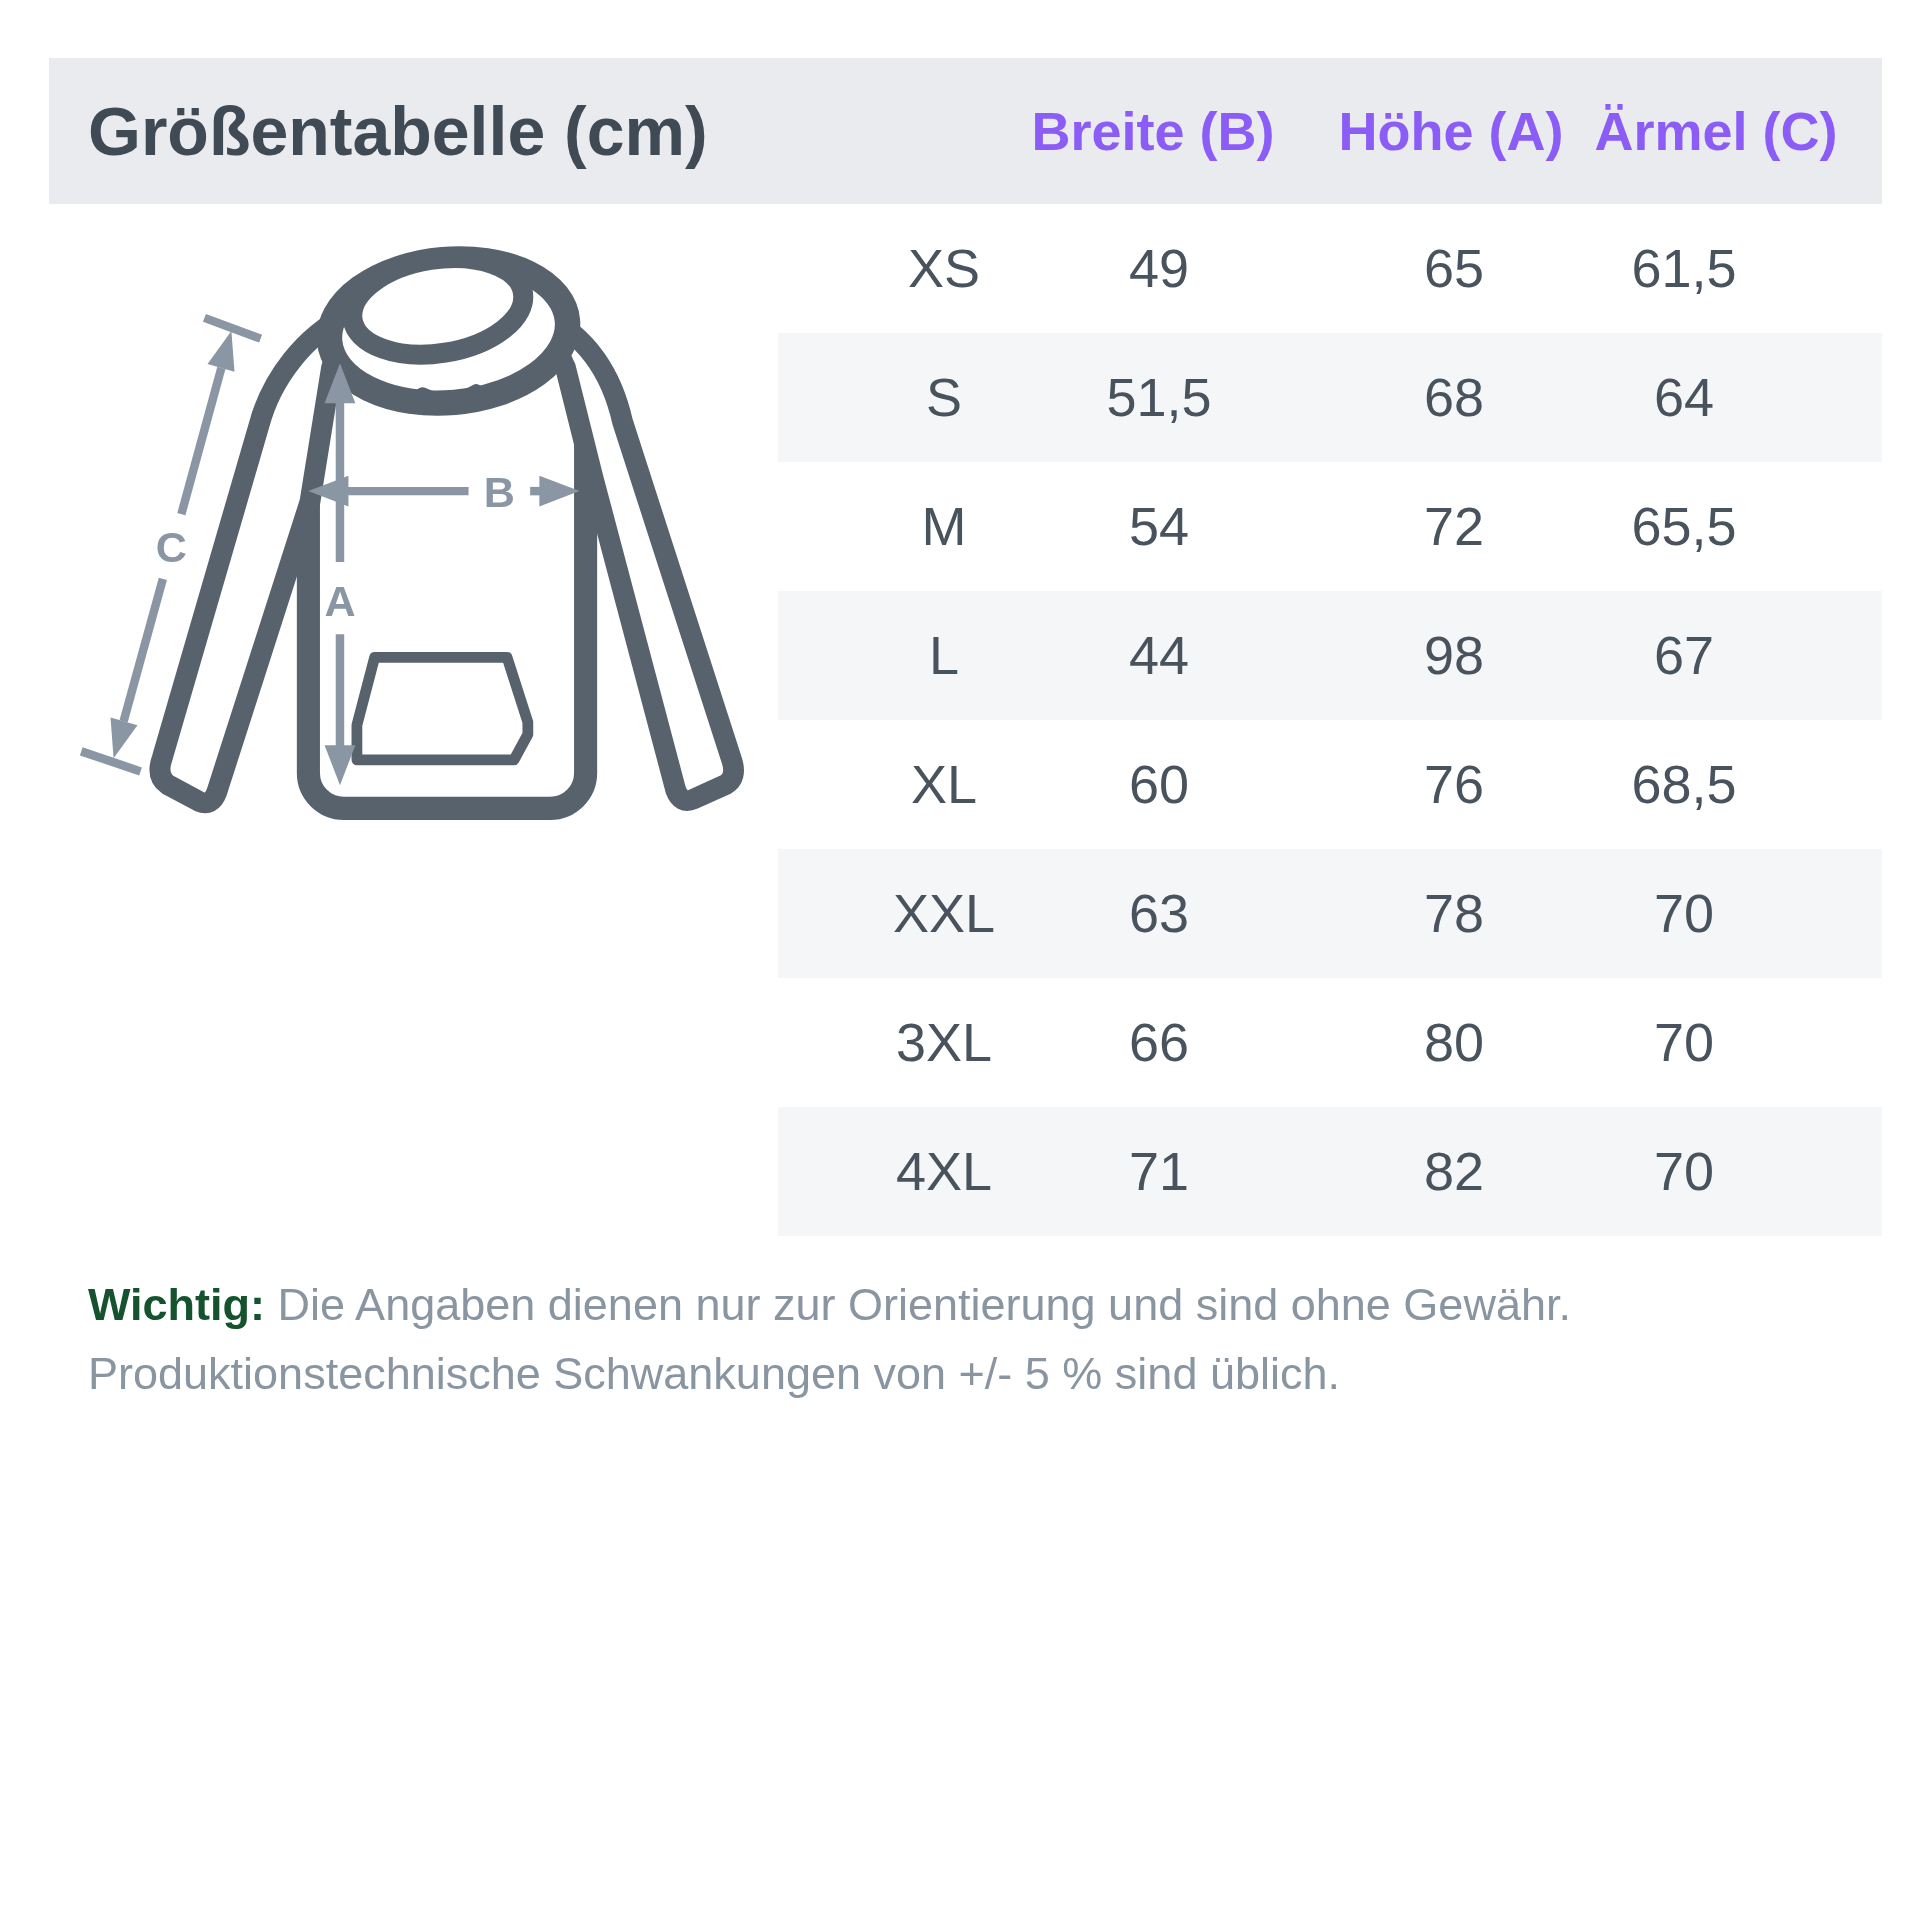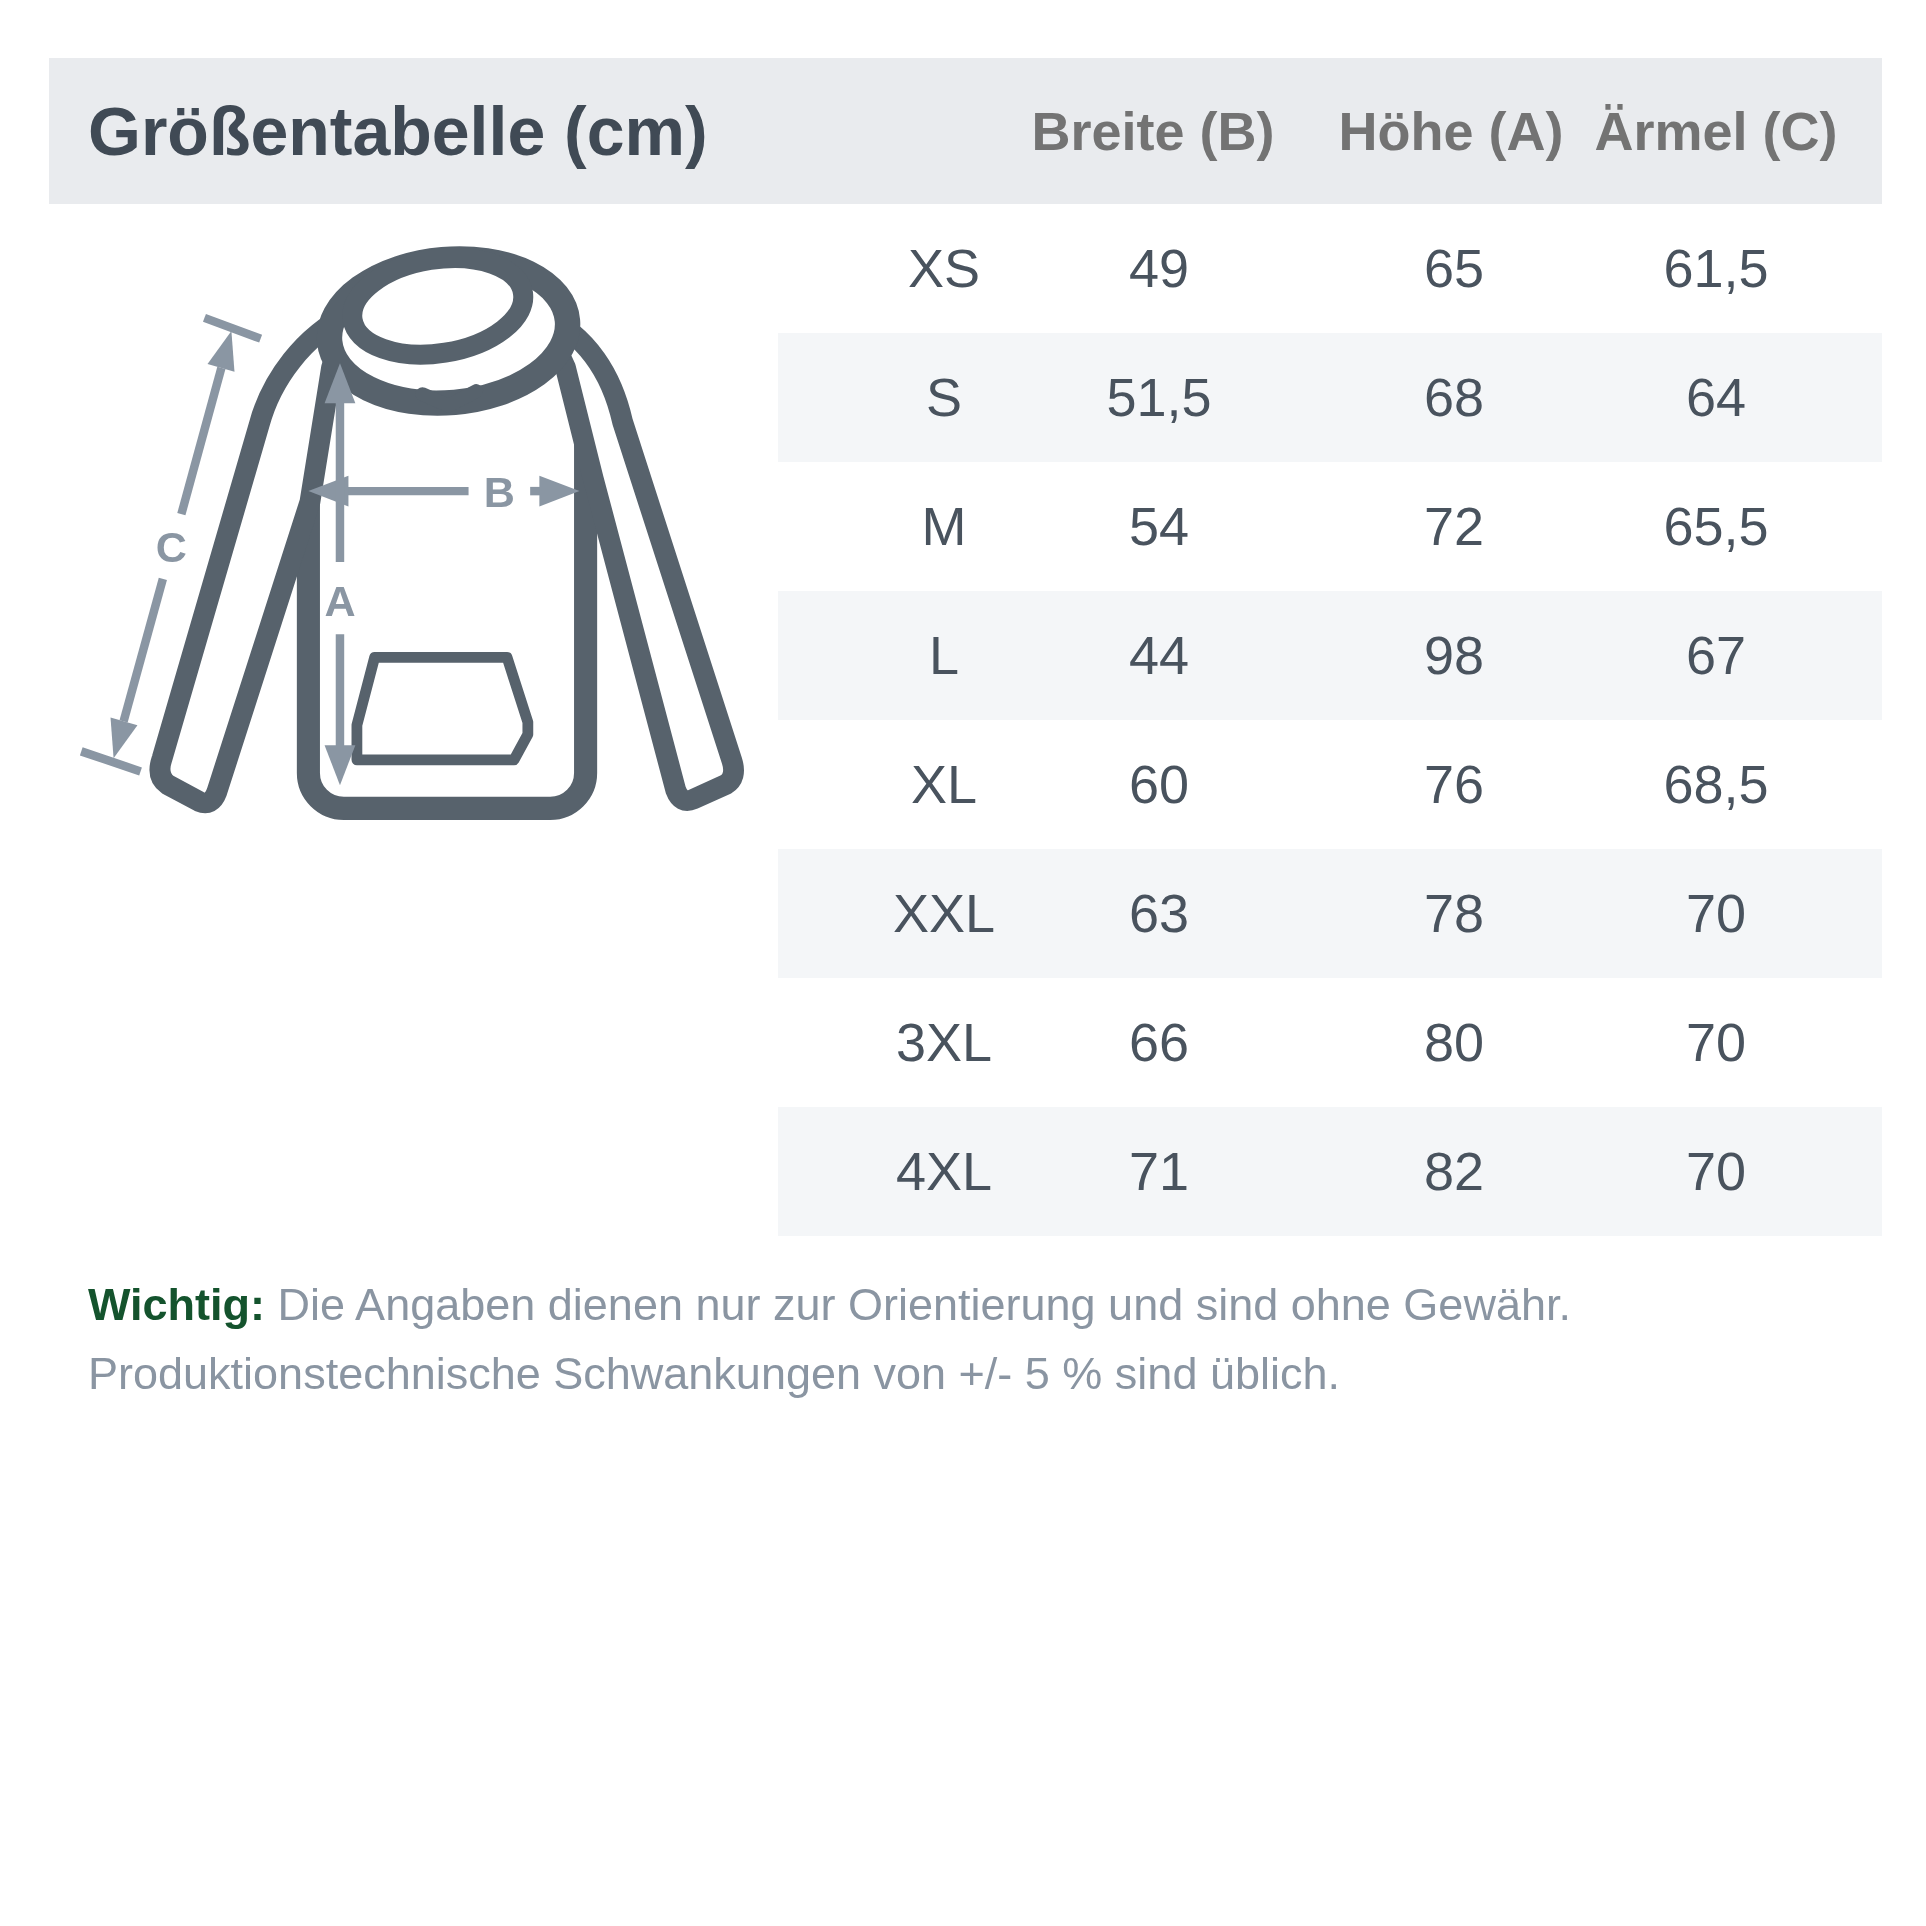--- a/index.html
+++ b/index.html
@@ -13,40 +13,40 @@
   .header-band{
     position:absolute;left:49px;top:58px;width:1833px;height:146px;
     background:#e9ebee;
   }
   .page-title{
     position:absolute;left:39px;top:0;height:146px;line-height:146px;
     font-size:68px;font-weight:bold;color:#404a55;white-space:nowrap;
   }
   .col-label{
     position:absolute;top:0;height:146px;line-height:146px;
-    font-size:54px;font-weight:bold;color:#737373;white-space:nowrap;
+    font-size:54px;font-weight:bold;color:#8b5cf6;white-space:nowrap;
     transform:translateX(-50%);
   }
   .col-b{left:1104px;}
   .col-h{left:1402px;}
   .col-c{left:1667px;}
 
   
   .rows{position:absolute;left:778px;top:204px;width:1104px;}
   .row{position:relative;width:1104px;height:129px;}
   .row:nth-child(even){background:#f4f6f8;}
   .cell{
     position:absolute;top:0;height:129px;line-height:129px;
     transform:translateX(-50%);
     font-size:54px;color:#49535e;white-space:nowrap;
   }
   .c-size{left:166px;}
   .c-b{left:381px;}
   .c-h{left:676px;}
-  .c-c{left:938px;text-align:right;}
+  .c-c{left:906px;text-align:right;}
 
   
   .hoodie-svg{position:absolute;left:62px;top:223px;width:693px;height:624px;}
 
   
   .note{
     position:absolute;left:88px;top:1270px;width:1788px;
     font-size:45px;line-height:69px;color:#8a95a2;
   }
   .note b{font-weight:bold;color:#14532d;}

